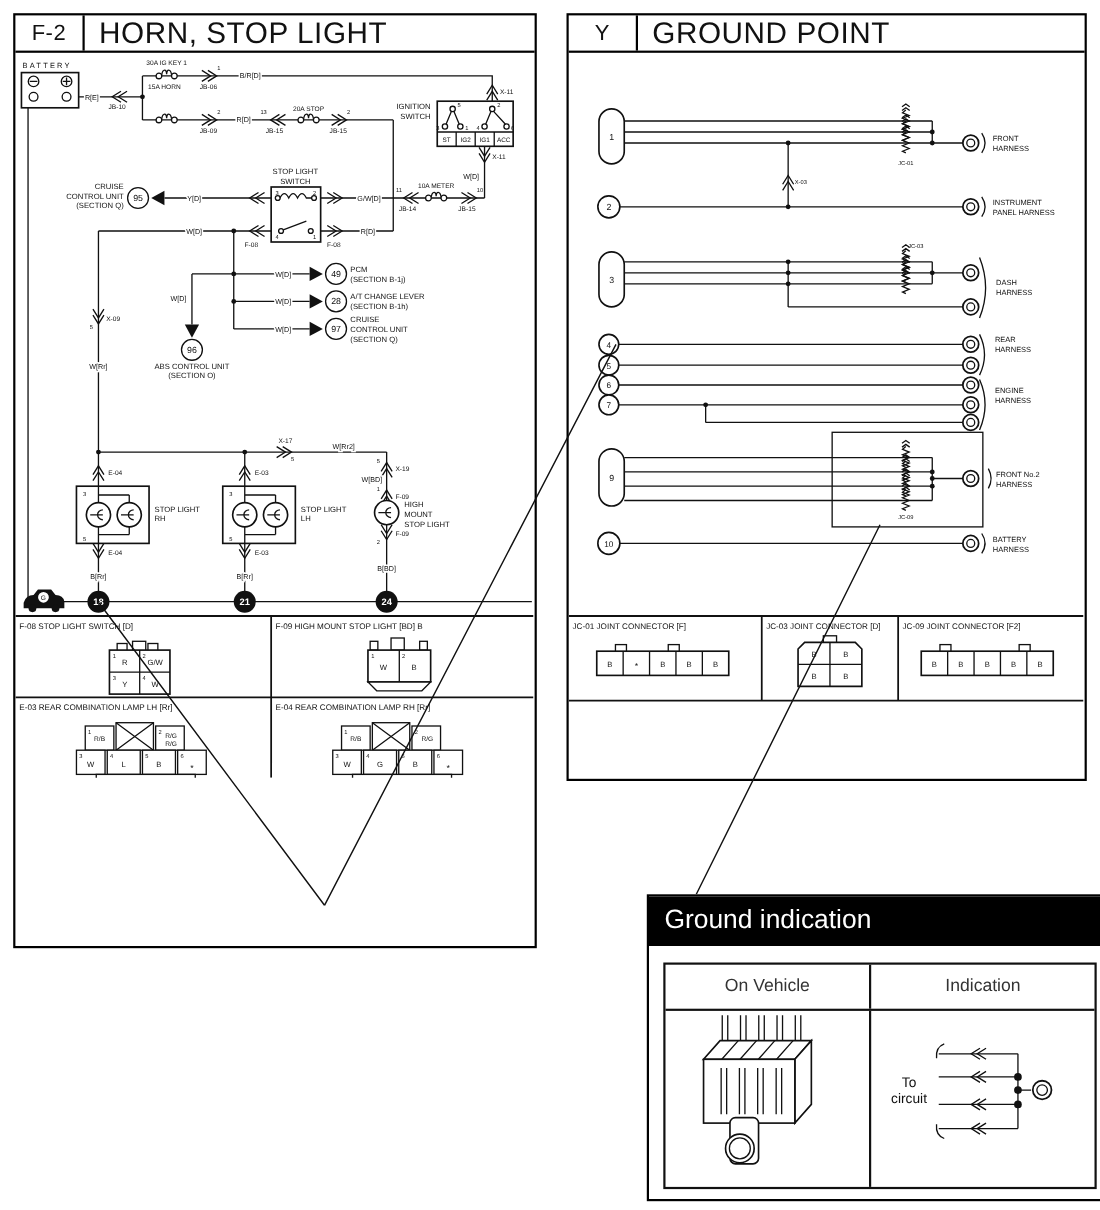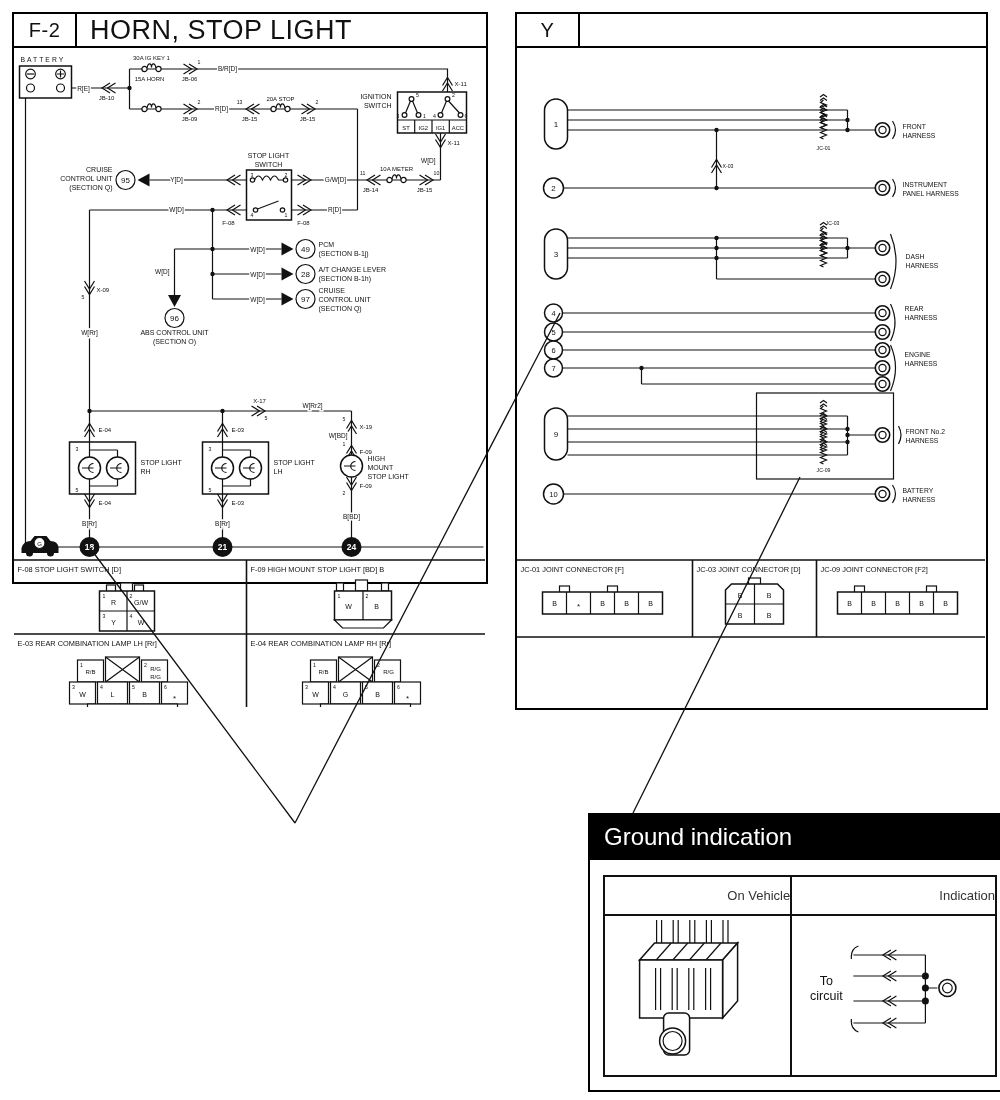--- a/index.html
+++ b/index.html
@@ -19,33 +19,33 @@
   .mid{text-anchor:middle;}.end{text-anchor:end;}
   .halo{paint-order:stroke;stroke:#fff;stroke-width:3px;font-size:6.5px;}
   .gw{fill:#fff;font-size:8.5px;font-weight:bold;text-anchor:middle;}
   .bat{letter-spacing:2px;}
   .overlay{position:absolute;left:0;top:0;pointer-events:none;}
   .callout{position:absolute;border:2.5px solid #000;background:#fff;box-sizing:border-box;}
   .co-head{background:#000;color:#fff;font-size:24px;padding:8px 14px 9px;}
   .co-body{font-size:18.5px;line-height:1.4;letter-spacing:.4px;word-spacing:2px;padding:12px 14px 16px;color:#222;}
   .gi-box{margin:15px 13px 12px;border:2.2px solid #111;}
   .gi-head{display:flex;border-bottom:2.2px solid #111;}
-  .gi-cell{box-sizing:border-box;text-align:right;font-size:13px;padding:11px 0;color:#333;}
+  .gi-cell{box-sizing:border-box;text-align:center;font-size:16px;padding:11px 0;color:#333;}
   .gi-c1{width:48%;border-right:2.2px solid #111;}
   .gi-c2{width:52%;border-radius:21px;}
   .gi-row{display:flex;}
   .gi-d1{width:48%;border-right:2.2px solid #111;box-sizing:border-box;}
   .gi-d2{width:52%;box-sizing:border-box;}
 </style>
 </head>
 <body>
 
 <div class="page">
 
-  <div class="panel" style="left:12px;top:12px;width:476px;height:572px">
+  <div class="panel" style="left:12px;top:12px;width:476px;height:850px">
     <div class="phead">
       <div class="pcode">F-2</div>
       <div class="ptitle">HORN, STOP LIGHT</div>
     </div>
     <svg width="471" height="659" viewBox="14.5 46 471 659">
       <defs>
         <g id="chev-r">
             <path class="w" stroke-width="1.3" d="M-8,-5 L0,0 L-8,5 M-2.5,-5 L5.5,0 L-2.5,5"></path>
           </g>
         <g id="chev-l">
@@ -404,20 +404,21 @@
         <text x="378" y="695" class="t7 mid">B</text>
         <text x="408" y="699" class="t8 mid">*</text>
         <rect x="321" y="702" width="90" height="5" class="w fw"></rect>
       </g>
     </svg>
   </div>
 
   <div class="panel" style="left:515px;top:12px;width:473px;height:698px">
     <div class="phead">
       <div class="pcode">Y</div>
+      <div class="ptitle">GROUND POINT</div>
     </div>
     <svg width="468" height="659" viewBox="517.5 46 468 659">
 
       <g>
         <path class="w" d="M568,108 H848 M568,118 H848 M568,128 H848 M848,108 V128 M848,128 H876
           M717,128 V186 M564,186 H876
           M568,236 H848 M568,246 H848 M568,256 H848 M848,236 V256 M848,246 H876 M717,236 V277 M717,277 H876
           M563,311 H876 M563,330 H876 M563,348 H876 M563,366 H876 M642,366 V382 M642,382 H876
           M568,414 H848 M568,427 H848 M568,440 H848 M568,453 H848 M848,414 V453 M848,433 H876
           M564,492 H876"></path>

